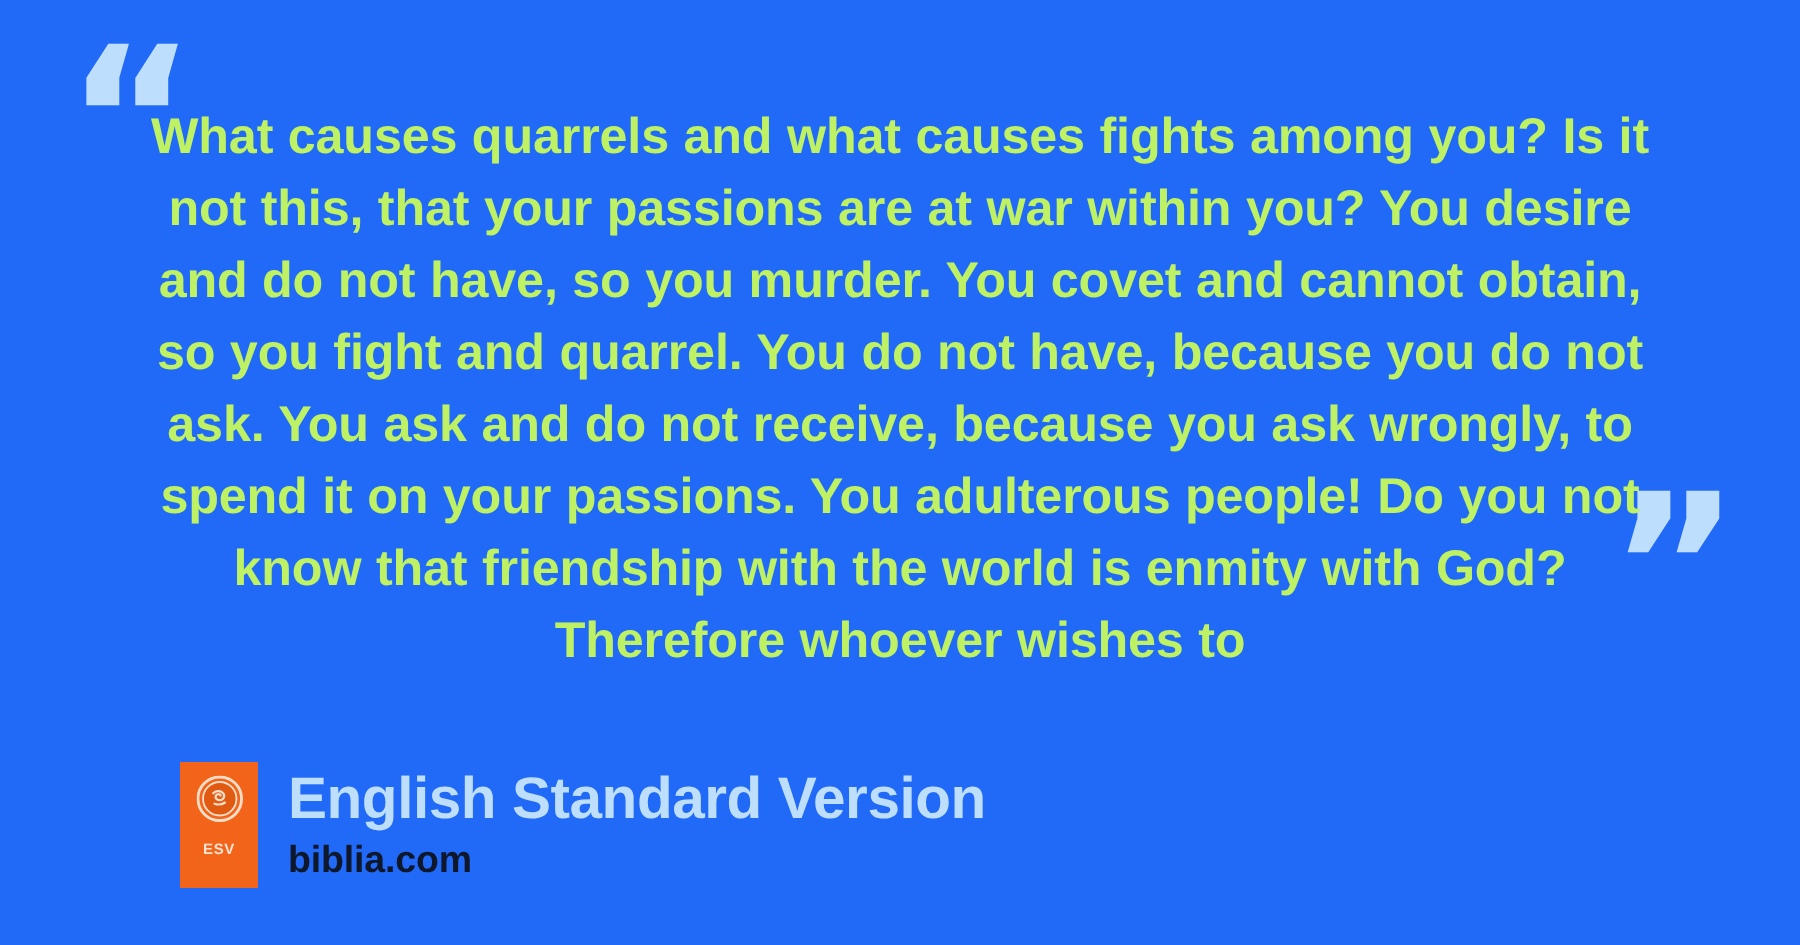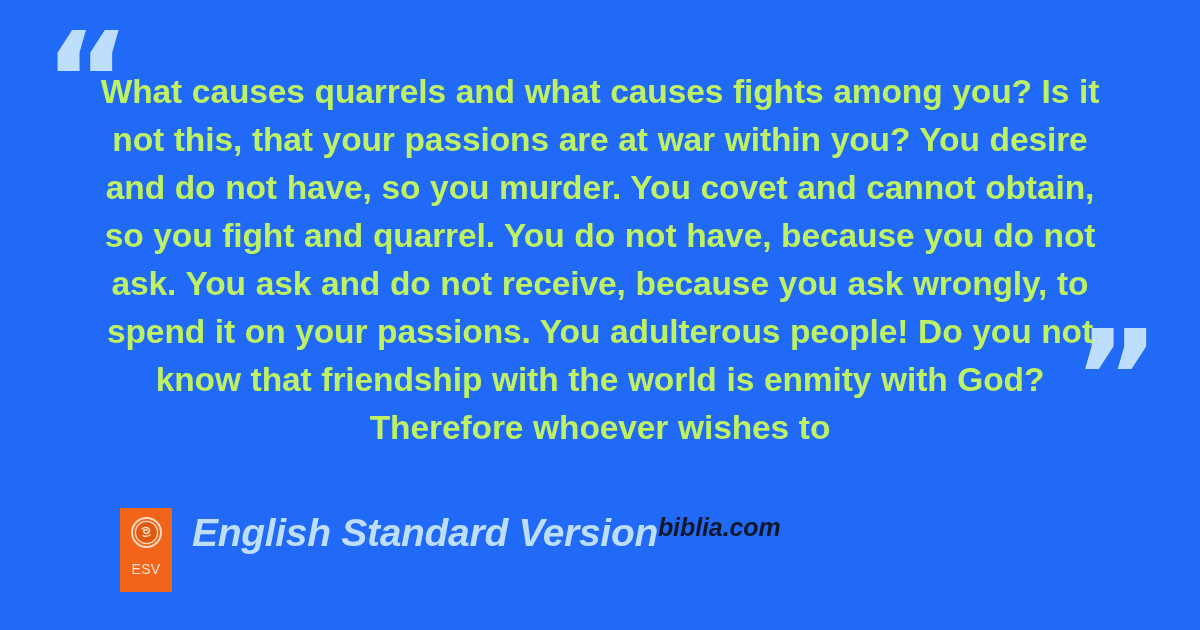--- a/index.html
+++ b/index.html
@@ -95,34 +95,33 @@
 
   #esv-seal-icon {
     width: 31px;
     height: 31px;
     display: block;
   }
 
   #esv-logo-label {
     color: #ffe3d2;
     font-family: "Liberation Sans", sans-serif;
-    font-weight: 400;
-    font-size: 14px;
+    font-weight: 700;
+    font-size: 10px;
     line-height: 1;
     letter-spacing: 0.4px;
     margin-top: 14px;
   }
 
   #attribution-text {
     margin-left: 20px;
     display: flex;
-    flex-direction: row;
+    flex-direction: column;
     justify-content: flex-start;
     padding-top: 2px;
-    font-style: italic;
   }
 
   #version-name {
     color: #bddefc;
     font-family: "Liberation Sans", sans-serif;
     font-weight: 700;
     font-size: 39px;
     line-height: 46px;
     letter-spacing: -0.3px;
     white-space: nowrap;

